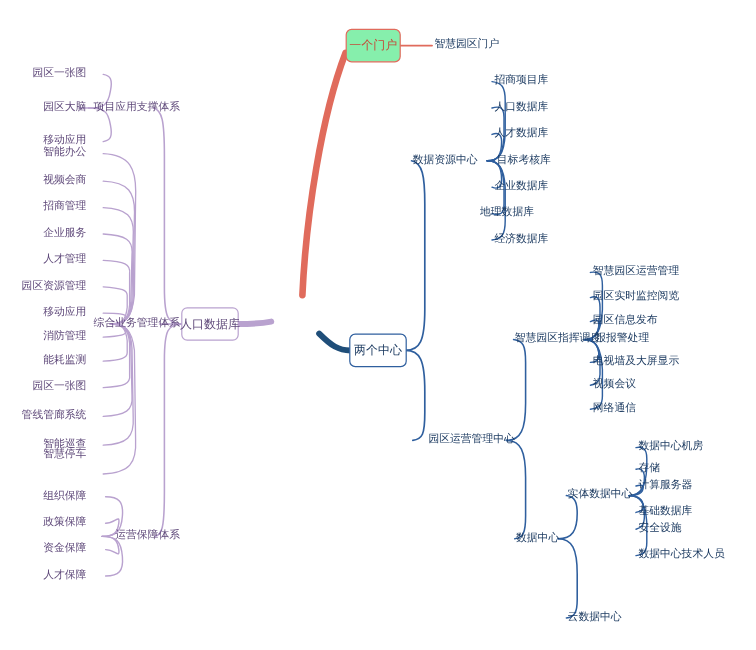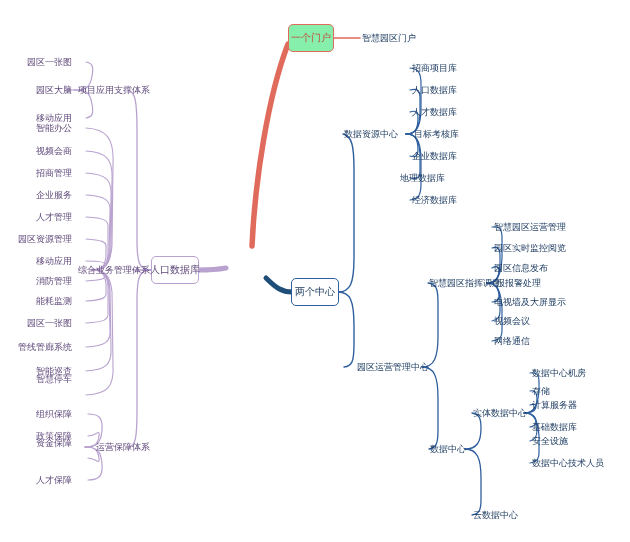--- a/index.html
+++ b/index.html
@@ -137,21 +137,21 @@
   <div class="node leaf left purple-leaf" style="left:72px;top:261px;">移动应用</div>
   <div class="node leaf left purple-leaf" style="left:72px;top:281px;">消防管理</div>
   <div class="node leaf left purple-leaf" style="left:72px;top:301px;">能耗监测</div>
   <div class="node leaf left purple-leaf" style="left:72px;top:323px;">园区一张图</div>
   <div class="node leaf left purple-leaf" style="left:72px;top:347px;">管线管廊系统</div>
   <div class="node leaf left purple-leaf" style="left:72px;top:371px;">智能巡查</div>
   <div class="node leaf left purple-leaf" style="left:72px;top:379px;">智慧停车</div>
 
   <div class="node leaf left purple-leaf" style="left:72px;top:414px;">组织保障</div>
   <div class="node leaf left purple-leaf" style="left:72px;top:436px;">政策保障</div>
-  <div class="node leaf left purple-leaf" style="left:72px;top:443px;">资金保障</div>
+  <div class="node leaf left purple-leaf" style="left:72px;top:458px;">资金保障</div>
   <div class="node leaf left purple-leaf" style="left:72px;top:480px;">人才保障</div>
 
   <div class="node mid-b right" style="left:344px;top:134px;">数据资源中心</div>
   <div class="node mid-b right" style="left:345px;top:367px;padding-left:12px;">园区运营管理中心</div>
   <div class="node mid-b right" style="left:429px;top:283px;">智慧园区指挥调度</div>
   <div class="node mid-b right" style="left:430px;top:449px;">数据中心</div>
   <div class="node mid-b right" style="left:473px;top:413px;">实体数据中心</div>
   <div class="node mid-b right" style="left:473px;top:515px;">云数据中心</div>
 
   <div class="node leaf right" style="left:412px;top:68px;">招商项目库</div>

